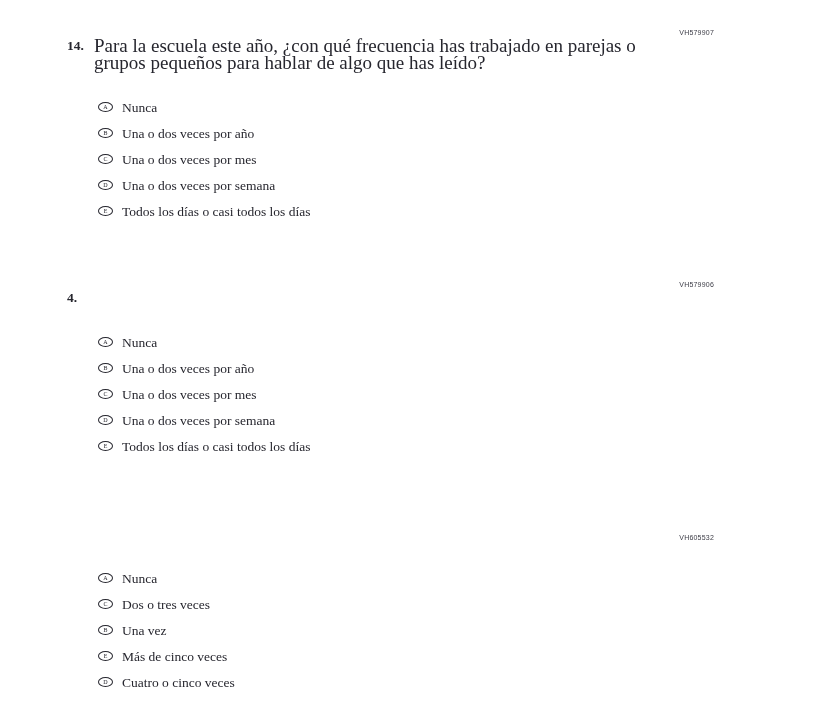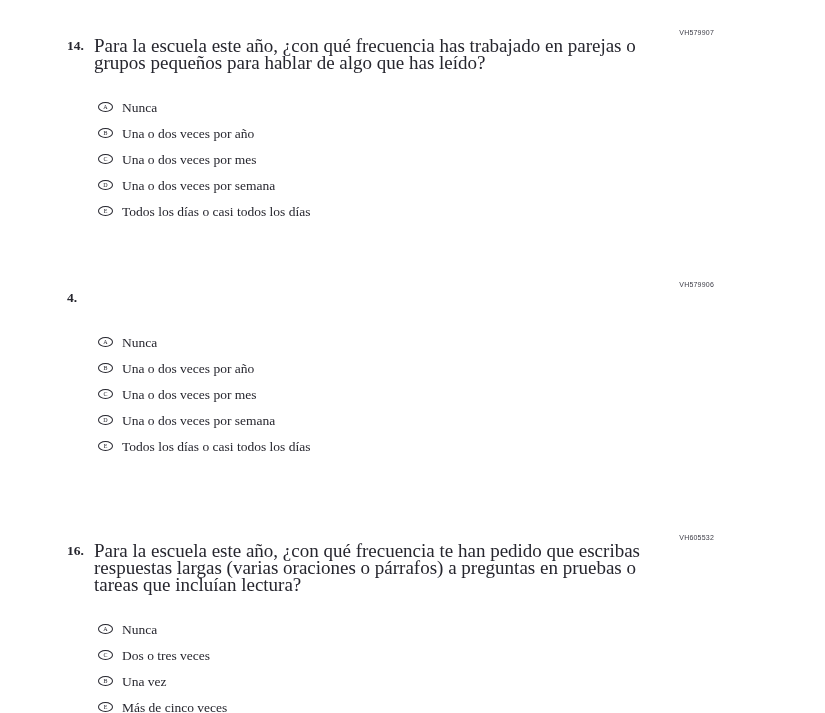--- a/index.html
+++ b/index.html
@@ -156,24 +156,20 @@
         <span class="bubble">
             <span class="bubble-letter">E</span>
           </span>
         <span class="option-label">Todos los días o casi todos los días</span>
       </div>
     </div>
   </section>
 
   <section class="question" style="top:534px">
     <div class="qcode">VH605532</div>
-    <div class="qrow">
-      <span class="qnum">16.</span>
-      <p class="qtext">Para la escuela este año, ¿con qué frecuencia te han pedido que escribas respuestas largas (varias oraciones o párrafos) a preguntas en pruebas o tareas que incluían lectura?</p>
-    </div>
     <div class="options">
       <div class="option">
         <span class="bubble">
             <span class="bubble-letter">A</span>
           </span>
         <span class="option-label">Nunca</span>
       </div>
       <div class="option">
         <span class="bubble">
             <span class="bubble-letter">C</span>

